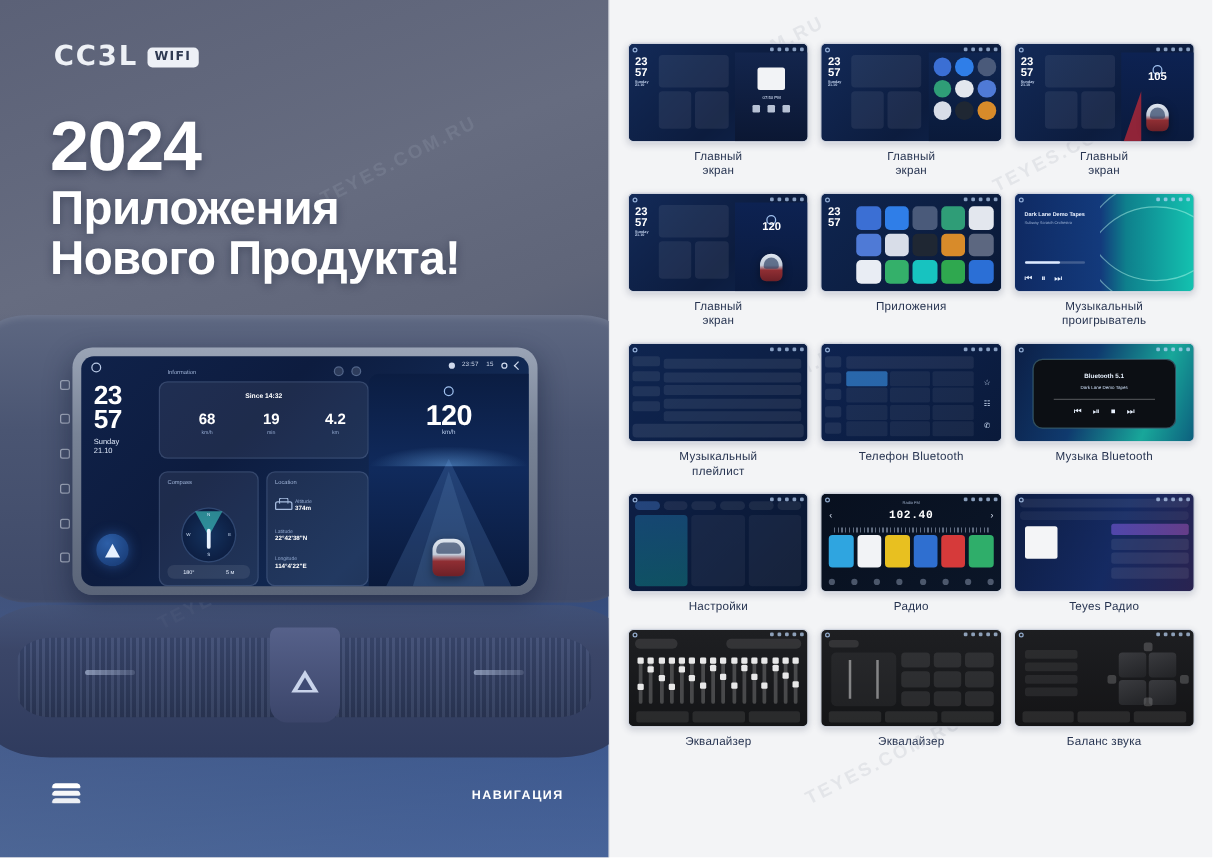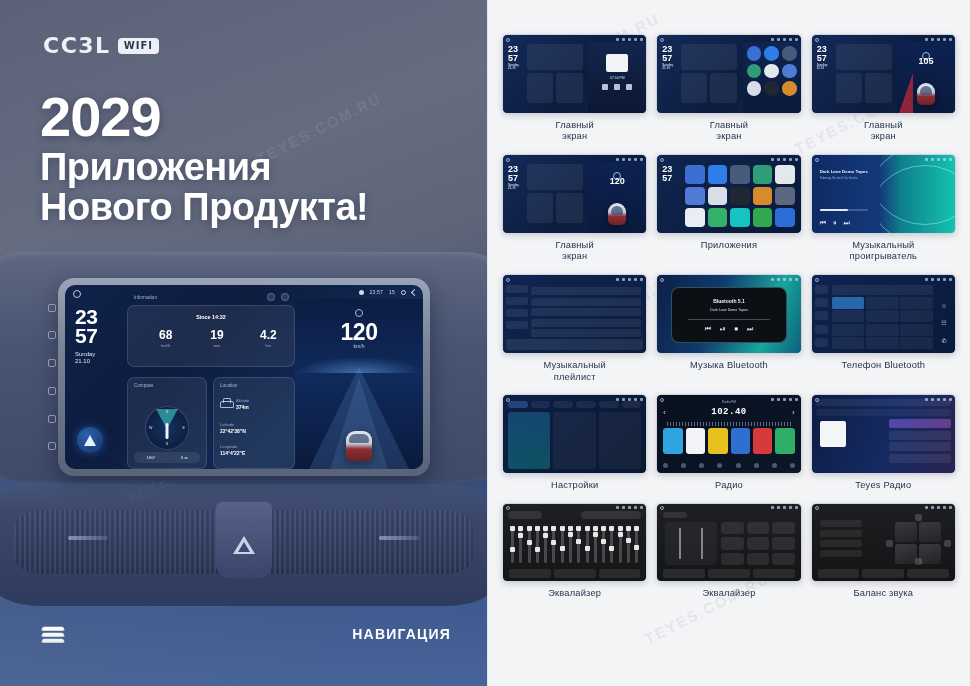--- a/index.html
+++ b/index.html
@@ -153,21 +153,21 @@
   .slot { position:absolute; top:52px; width:40px; height:4px; border-radius:2px;
      background:linear-gradient(90deg,rgba(210,225,250,.5),rgba(210,225,250,.15)); }
   .slot.l { left:78px; } .slot.r { right:78px; }
 
   
   .stackIcon { position:absolute; left:42px; bottom:42px; width:22px; height:18px; z-index:7; }
   .stackIcon i { position:absolute; left:0; width:22px; height:5px; background:#fff;
       border-radius:2px; transform:perspective(20px) rotateX(38deg); }
   .stackIcon i:nth-child(1){ top:0; } .stackIcon i:nth-child(2){ top:6px; opacity:.95; }
   .stackIcon i:nth-child(3){ top:12px; opacity:.9; }
-  .navLabel { position:absolute; right:36px; bottom:44px; z-index:7; color:#fff; font-size:14px;
+  .navLabel { position:absolute; right:36px; bottom:44px; z-index:7; color:#fff; font-size:10px;
       font-weight:700; letter-spacing:1.2px; }
 
   
   #gallery { position:relative; width:483px; height:686px; background:#f3f4f6;
      border-left:1px solid #e3e5ea; padding:34px 0 0 0; }
   .grid { display:grid; grid-template-columns:repeat(3,1fr); row-gap:11px; column-gap:9px;
      padding:0 14px; }
   .cell { display:flex; flex-direction:column; align-items:center; }
   .thumb { width:100%; aspect-ratio:142/78; border-radius:5px; overflow:hidden; position:relative;
      box-shadow:0 2px 6px rgba(40,50,80,.2); background:#0e1c3c;
@@ -311,21 +311,21 @@
 
     <div class="wm" style="left:250px; top:120px;">TEYES.COM.RU</div>
     <div class="wm" style="left:120px; top:460px;">TEYES.COM.RU</div>
 
     <div class="logo">
       <span class="lt">CC3L</span>
       <span class="wifi">WIFI</span>
     </div>
 
     <div class="heroTitle">
-      <span class="y">2029</span>
+      <span class="y">2024</span>
       <span class="l1">Приложения</span>
       <span class="l2">Нового Продукта!</span>
     </div>
 
     <div id="carWrap">
       <div class="dashTop"></div>
 
       <div class="keyRail">
         <i></i>
         <i></i>
@@ -655,20 +655,60 @@
               <i></i>
               <i></i>
               <i></i>
             </div>
         <div class="plFoot"></div>
           </div>
      <div class="tcap">Музыкальный
 плейлист</div>
         </div>
         <div class="cell">
+          <div class="thumb bg-phone">
+    <div class="tDot"></div>
+    <div class="tBar">
+      <i></i>
+              <i></i>
+      <i></i>
+              <i></i>
+      <i></i>
+    </div>
+            <div class="kside">
+              <i></i>
+              <i></i>
+              <i></i>
+              <i></i>
+              <i></i>
+            </div>
+        <div style="position:absolute;left:20px;right:22px;top:10px;height:10px;border-radius:2px;background:rgba(255,255,255,.07)"></div>
+        <div class="kpad">
+              <i class="act"></i>
+              <i class=""></i>
+              <i class=""></i>
+              <i class=""></i>
+              <i class=""></i>
+              <i class=""></i>
+              <i class=""></i>
+              <i class=""></i>
+              <i class=""></i>
+              <i class=""></i>
+              <i class=""></i>
+              <i class=""></i>
+            </div>
+        <div class="kright">
+          <span>☆</span>
+              <span>☷</span>
+              <span>✆</span>
+            </div>
+          </div>
+     <div class="tcap">Телефон Bluetooth</div>
+        </div>
+        <div class="cell">
           <div class="thumb bg-btmusic">
     <div class="tDot"></div>
     <div class="tBar">
       <i></i>
               <i></i>
       <i></i>
               <i></i>
       <i></i>
     </div>
             <div style="position:absolute;left:14px;right:14px;top:12px;bottom:10px;border-radius:8px;background:#0c0f14;border:1px solid rgba(120,200,230,.35)">
@@ -677,60 +717,20 @@
           <div style="position:absolute;left:16px;right:16px;top:31px;height:1px;background:rgba(255,255,255,.25)"></div>
           <div style="position:absolute;left:0;right:0;top:37px;display:flex;justify-content:center;gap:9px;color:#eaf2ff;font-size:7px">
             <span>⏮</span>
                 <span>⏯</span>
                 <span>⏹</span>
                 <span>⏭</span>
               </div>
         </div>
           </div>
      <div class="tcap">Музыка Bluetooth</div>
-        </div>
-        <div class="cell">
-          <div class="thumb bg-phone">
-    <div class="tDot"></div>
-    <div class="tBar">
-      <i></i>
-              <i></i>
-      <i></i>
-              <i></i>
-      <i></i>
-    </div>
-            <div class="kside">
-              <i></i>
-              <i></i>
-              <i></i>
-              <i></i>
-              <i></i>
-            </div>
-        <div style="position:absolute;left:20px;right:22px;top:10px;height:10px;border-radius:2px;background:rgba(255,255,255,.07)"></div>
-        <div class="kpad">
-              <i class="act"></i>
-              <i class=""></i>
-              <i class=""></i>
-              <i class=""></i>
-              <i class=""></i>
-              <i class=""></i>
-              <i class=""></i>
-              <i class=""></i>
-              <i class=""></i>
-              <i class=""></i>
-              <i class=""></i>
-              <i class=""></i>
-            </div>
-        <div class="kright">
-          <span>☆</span>
-              <span>☷</span>
-              <span>✆</span>
-            </div>
-          </div>
-     <div class="tcap">Телефон Bluetooth</div>
         </div>
         <div class="cell">
           <div class="thumb bg-settings">
     <div class="tDot"></div>
     <div class="tBar">
       <i></i>
               <i></i>
       <i></i>
               <i></i>
       <i></i>

